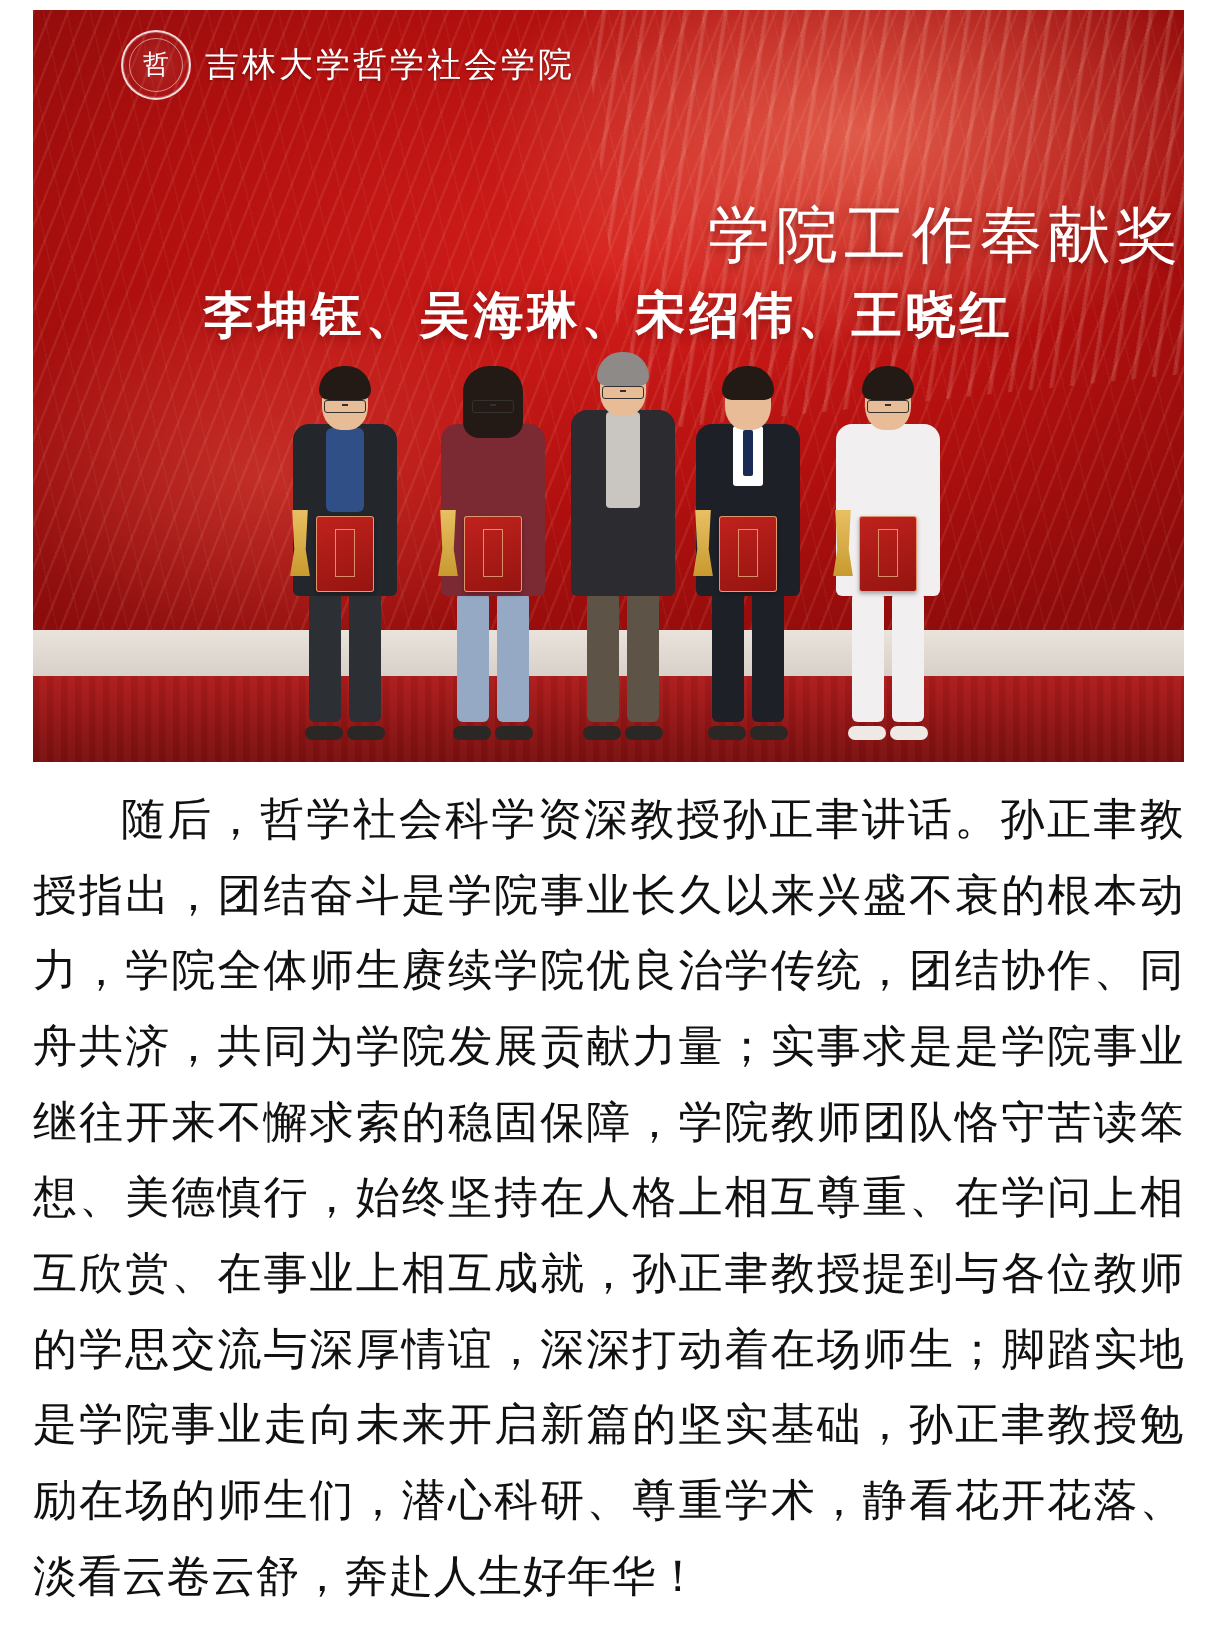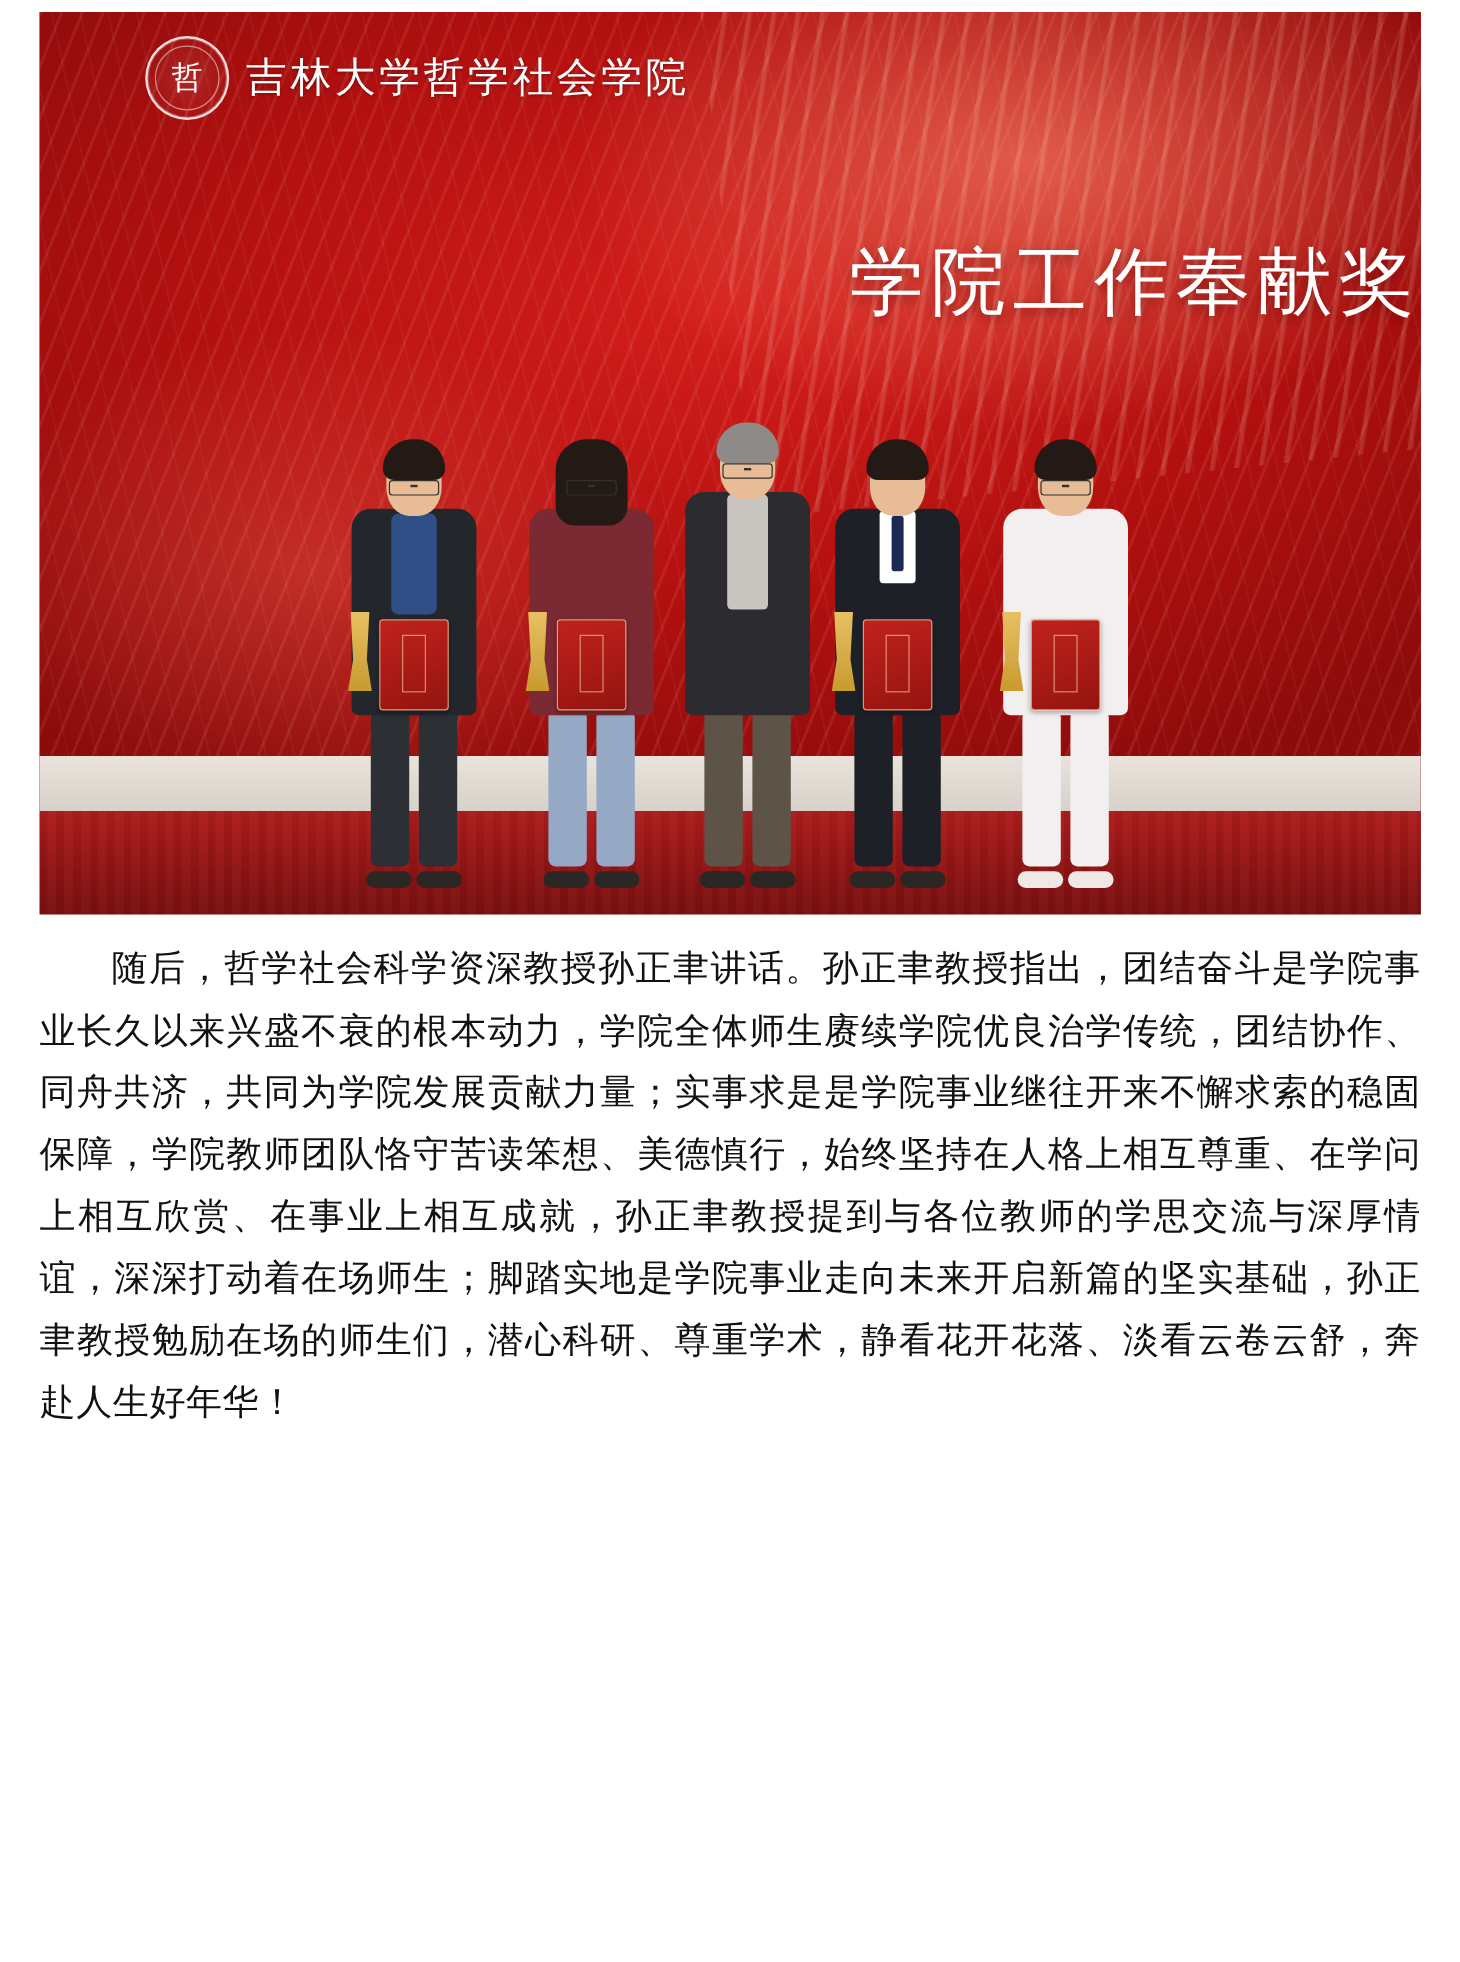--- a/index.html
+++ b/index.html
@@ -289,21 +289,21 @@
     z-index: 5;
   }
 
   
   .article {
     position: absolute;
     left: 33px;
     top: 782px;
     width: 1151px;
     color: #111111;
-    font-size: 30px;
+    font-size: 44px;
     line-height: 1.72;
     text-align: justify;
     letter-spacing: 0.5px;
   }
   .article p { margin: 0; text-indent: 2em; }
 </style>
 </head>
 <body>
 
 <div class="page">
@@ -318,20 +318,21 @@
 
     <div class="logo-row">
       <div class="logo-badge">
         <div class="inner-ring"></div>
         <div class="glyph">哲</div>
       </div>
       <div class="org-name">吉林大学哲学社会学院</div>
     </div>
 
     <div class="award-title">学院工作奉献奖</div>
+    <div class="award-names">李坤钰、吴海琳、宋绍伟、王晓红</div>
 
     <div class="people">
 
       <div class="person" style="left:252px;">
         <div class="head">
           <div class="hair"></div>
           <div class="glasses"></div>
         </div>
         <div class="body" style="background:#23262b;">
           <div style="position:absolute;left:50%;top:4px;transform:translateX(-50%);width:38px;height:84px;background:#2f4f86;border-radius:6px;"></div>

